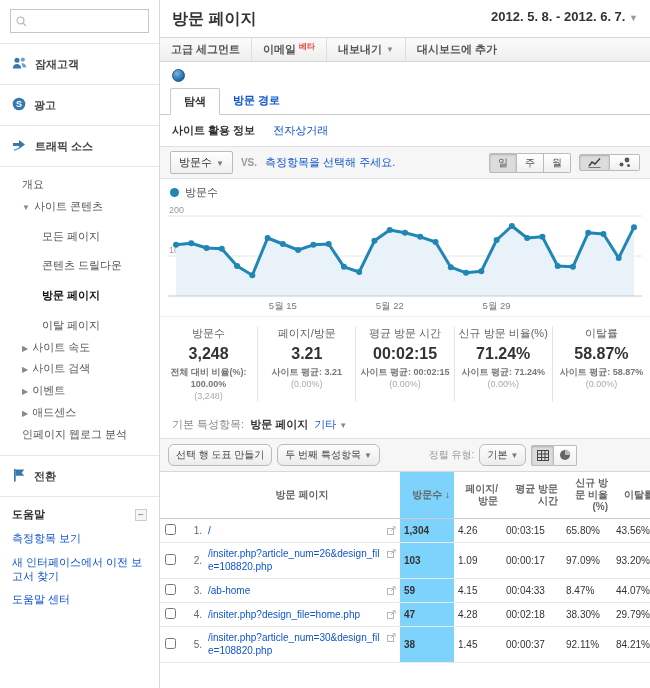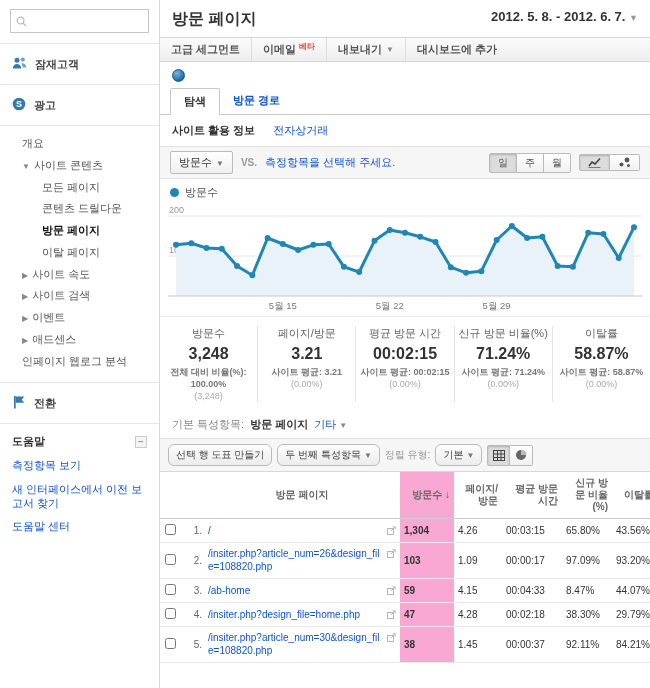--- a/index.html
+++ b/index.html
@@ -10,21 +10,21 @@
   
   .sidebar { width:160px; flex-shrink:0; border-right:1px solid #d9d9d9; overflow:hidden; }
   .side-search { margin:9px 10px 10px; border:1px solid #c6c6c6; height:24px; display:flex; align-items:center; padding:0 5px; background:#fff; }
   .side-search svg { flex-shrink:0; opacity:.55; }
   .side-search input { border:none; outline:none; width:100%; font-size:11px; margin-left:4px; font-family:"Liberation Sans",sans-serif; }
   .nav-group { border-top:1px solid #e6e6e6; padding:6px 0; }
   .nav-head { display:flex; align-items:center; gap:8px; padding:6px 12px; font-weight:bold; color:#444; cursor:pointer; }
   .nav-head svg { flex-shrink:0; }
   .nav-children { padding:1px 0 4px; }
   .nav-item { padding:4px 8px 4px 22px; color:#555; cursor:pointer; line-height:1.25; }
-  .nav-item.lvl2 { padding-left:42px; }
+  .nav-item.lvl2 { padding-left:42px;margin-top:8px; }
   .nav-item.active { font-weight:bold; color:#111; }
   .nav-item .tri { font-size:8px; color:#888; margin-right:4px; }
   .help-box { border-top:1px solid #e6e6e6; padding:10px 12px; }
   .help-title { font-weight:bold; color:#333; display:flex; justify-content:space-between; align-items:center; }
   .help-toggle { color:#999; border:1px solid #ccc; width:12px; height:12px; line-height:10px; text-align:center; font-size:10px; cursor:pointer; background:#f5f5f5; }
   .help-box .hlink { display:block; color:#1155cc; text-decoration:none; margin-top:9px; cursor:pointer; line-height:1.3; }
   .help-search { margin-top:8px; display:flex; gap:5px; }
   .help-search input { width:95px; border:1px solid #999; height:21px; font-size:11px; padding:0 4px; font-family:"Liberation Sans",sans-serif; color:#333; }
   .help-search button { height:21px; font-size:11px; border:1px solid #999; background:linear-gradient(#fafafa,#dcdcdc); padding:0 8px; border-radius:2px; cursor:pointer; color:#333; font-family:"Liberation Sans",sans-serif; }
 
@@ -71,35 +71,35 @@
   .stat .lbl { color:#666; cursor:pointer; }
   .stat .val { font-size:16px; font-weight:bold; color:#333; margin:4px 0 3px; }
   .stat .sub { font-size:9px; color:#aaa; line-height:1.35; }
   .stat .sub b { color:#777; }
 
   .dim-row { padding:8px 12px 6px; color:#888; display:flex; gap:6px; align-items:center; }
   .dim-row .primary { font-weight:bold; color:#333; }
   .controls-row { display:flex; align-items:center; gap:5px; padding:5px 8px; background:#f6f6f6; border-top:1px solid #e0e0e0; border-bottom:1px solid #d8d8d8; }
   .c-btn { border:1px solid #bbb; background:linear-gradient(#fdfdfd,#ececec); padding:3px 7px; border-radius:6px; color:#444; white-space:nowrap; cursor:pointer; font-size:10px; }
   .c-btn .caret { color:#777; font-size:8px; margin-left:3px; }
-  .sort-lbl { color:#999; font-size:10px; }
+  .sort-lbl { color:#999; font-size:10px;margin-left:44px; }
   .tsearch { margin-left:auto; display:flex; align-items:center; }
   .tsearch input { width:108px; height:21px; border:1px solid #bbb; border-right:none; padding:0 4px; font-size:11px; font-family:"Liberation Sans",sans-serif; }
   .mag-btn { width:24px; height:21px; border:1px solid #bbb; background:linear-gradient(#fff,#eee); display:flex; align-items:center; justify-content:center; cursor:pointer; }
   .adv-link { margin:0 6px; }
   .view-group { display:flex; }
   .view-btn { width:23px; height:21px; border:1px solid #bbb; border-left:none; background:linear-gradient(#fff,#f0f0f0); display:flex; align-items:center; justify-content:center; cursor:pointer; }
   .view-group .view-btn:first-child { border-left:1px solid #bbb; border-radius:2px 0 0 2px; }
   .view-group .view-btn:last-child { border-radius:0 2px 2px 0; }
   .view-btn.active { background:#dcdcdc; box-shadow:inset 0 1px 2px rgba(0,0,0,.2); }
 
   table { width:100%; border-collapse:collapse; table-layout:fixed; }
   thead th { color:#666; font-weight:bold; padding:5px 4px; border-bottom:1px solid #ccc; text-align:right; vertical-align:middle; line-height:1.2; font-size:10px; }
   th.h-page { text-align:center; }
-  th.h-visits, td.c-visits { background:#f9a8d4; }
+  th.h-visits, td.c-visits { background:#7dd3fc; }
   .sort-arrow { color:#555; font-size:10px; }
   tbody td { padding:5px 4px; border-bottom:1px solid #e9e9e9; text-align:left; color:#333; vertical-align:middle; font-size:10px; }
   td.c-check, th.h-check { text-align:center; }
   td.c-check input { width:11px; height:11px; }
   td.c-num { color:#666; text-align:right; padding-right:2px; }
   td.c-page { text-align:left; }
   .page-cell { display:flex; align-items:flex-start; gap:3px; }
   .url { color:#1155cc; cursor:pointer; word-break:break-all; flex:1; line-height:1.25; }
   .ext { flex-shrink:0; opacity:.6; cursor:pointer; padding-top:1px; }
   td.c-visits { font-weight:bold; }
@@ -129,20 +129,29 @@
             <span>잠재고객</span>
           </div>
         </div>
         <div class="nav-group">
           <div class="nav-head">
             <span><svg width="14" height="14" viewBox="0 0 14 14">
                 <circle cx="7" cy="7" r="6.3" fill="#3879ad"></circle>
                 <text x="7" y="10.2" text-anchor="middle" font-size="9" font-weight="bold" fill="#fff" font-family="Liberation Sans, sans-serif">S</text>
               </svg></span>
             <span>광고</span>
+          </div>
+        </div>
+        <div class="nav-group">
+          <div class="nav-head">
+            <span><svg width="15" height="14" viewBox="0 0 15 14">
+                <path d="M1 5 h6 V2 l6 4.5 -6 4.5 V8 H1 z" fill="#3879ad"></path>
+                <path d="M2 12 c3 0 4-2 6-2" stroke="#6fa3cc" stroke-width="1.6" fill="none"></path>
+              </svg></span>
+            <span>트래픽 소스</span>
           </div>
         </div>
         <div class="nav-group">
           <div class="nav-children">
             <div class="nav-item lvl1"><span>개요</span></div>
             <div class="nav-item lvl1"><span class="tri">▼</span><span>사이트 콘텐츠</span></div>
             <div class="nav-item lvl2"><span>모든 페이지</span></div>
             <div class="nav-item lvl2"><span>콘텐츠 드릴다운</span></div>
             <div class="nav-item lvl2 active"><span>방문 페이지</span></div>
             <div class="nav-item lvl2"><span>이탈 페이지</span></div>

